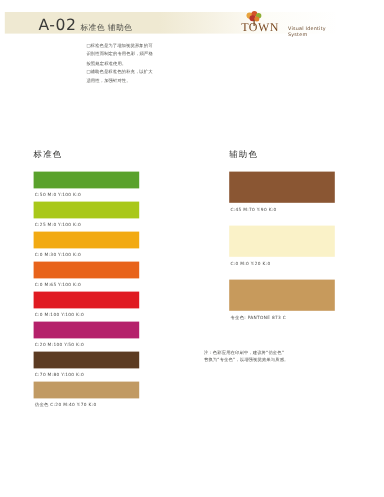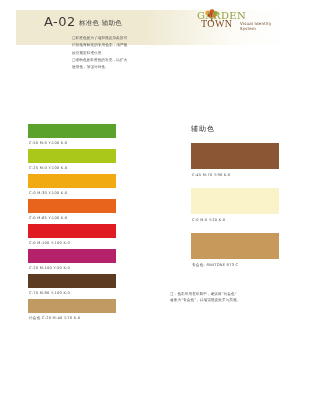--- a/index.html
+++ b/index.html
@@ -6,21 +6,21 @@
   body{
     width:280px;height:414px;
     background:#ffffff;
     font-family:"DejaVu Sans","Liberation Sans",sans-serif;
     overflow:hidden;
     position:relative;
   }
 
   
   .header{
-    position:absolute;left:16px;top:10px;width:280px;height:35px;
+    position:absolute;left:4px;top:10px;width:280px;height:18px;
     background:linear-gradient(to right,#efe9d2 0%,#efe9d2 46%,#f6f2e4 62%,#fdfcf7 78%,#ffffff 100%);
     text-align:center;
   }
   .header-inner{
     position:absolute;left:0;top:0;width:280px;height:27px;
   }
   .title-code{
     position:absolute;left:28px;top:4px;
     font-size:13px;letter-spacing:.5px;color:#3a3a38;
     font-family:"DejaVu Sans","Liberation Sans",sans-serif;
@@ -107,34 +107,34 @@
   <span class="logo-mark">
     <svg width="20" height="13" viewBox="0 0 20 13">
       <circle cx="6" cy="4" r="2.6" fill="#e8a33d"></circle>
       <circle cx="10" cy="2.6" r="2.4" fill="#d4542a"></circle>
       <circle cx="13.5" cy="4.2" r="2.3" fill="#8fae35"></circle>
       <circle cx="8.4" cy="6.3" r="2.5" fill="#b8342c"></circle>
       <circle cx="12" cy="6.8" r="2.1" fill="#e0812c"></circle>
       <rect x="9.2" y="7.6" width="1.1" height="5" fill="#7a4a22"></rect>
     </svg>
   </span>
-  <span class="logo-garden">GARDEN</span>
   <span class="logo-town">TOWN</span>
   <span class="logo-vis">Visual Identity System</span>
 </div>
 
 <div class="intro">
   <p>□标准色是为了增加视觉形象的可</p>
   <p>识别性而制定的专用色彩，须严格</p>
   <p>按照规定标准使用。</p>
   <p>□辅助色是标准色的补充，以扩大</p>
   <p>适用性，加强针对性。</p>
 </div>
 
 <div class="col col-left">
+  <div class="col-head">标准色</div>
   <div id="standard-list">
       <div class="sw-row">
         <div class="swatch" style="background: rgb(90, 162, 44);"></div>
         <div class="sw-label">C:50  M:0   Y:100  K:0</div>
       </div>
       <div class="sw-row">
         <div class="swatch" style="background: rgb(169, 200, 26);"></div>
         <div class="sw-label">C:25  M:0   Y:100  K:0</div>
       </div>
       <div class="sw-row">

